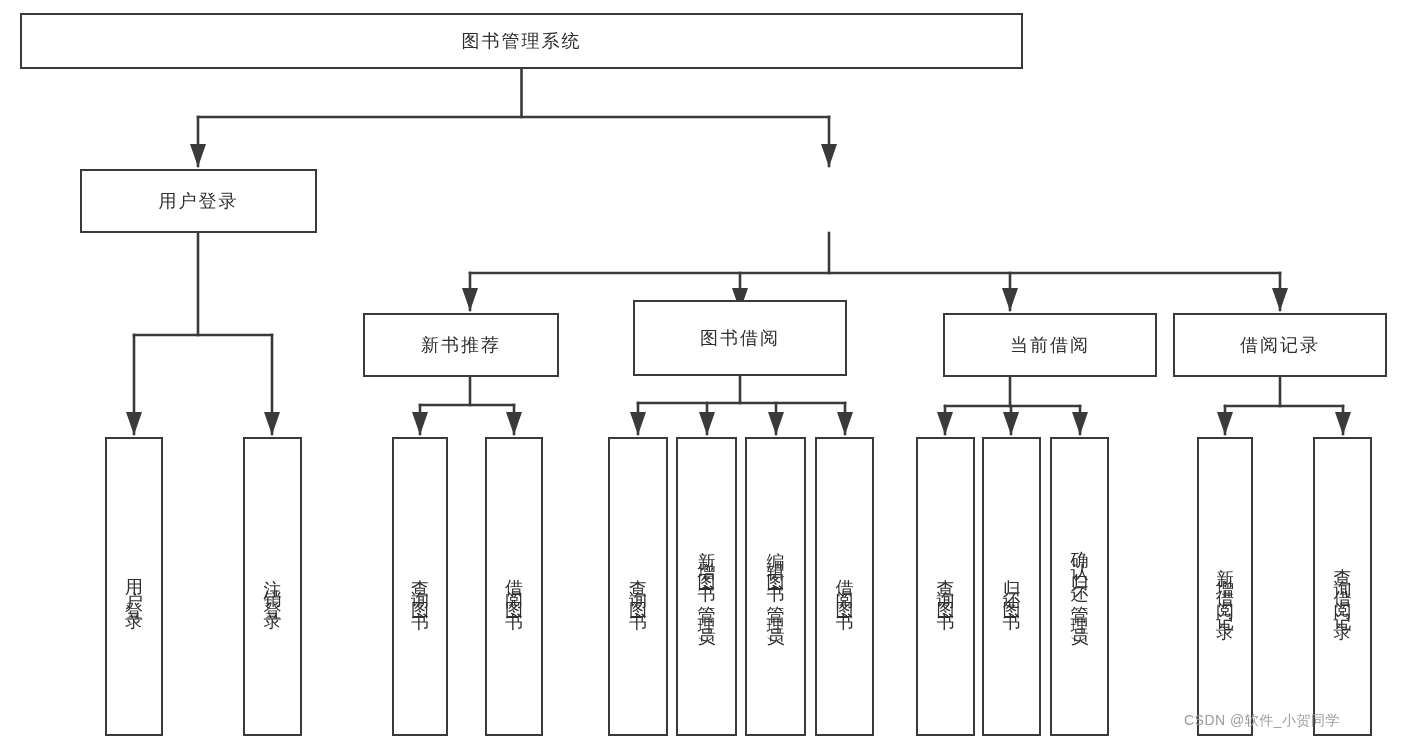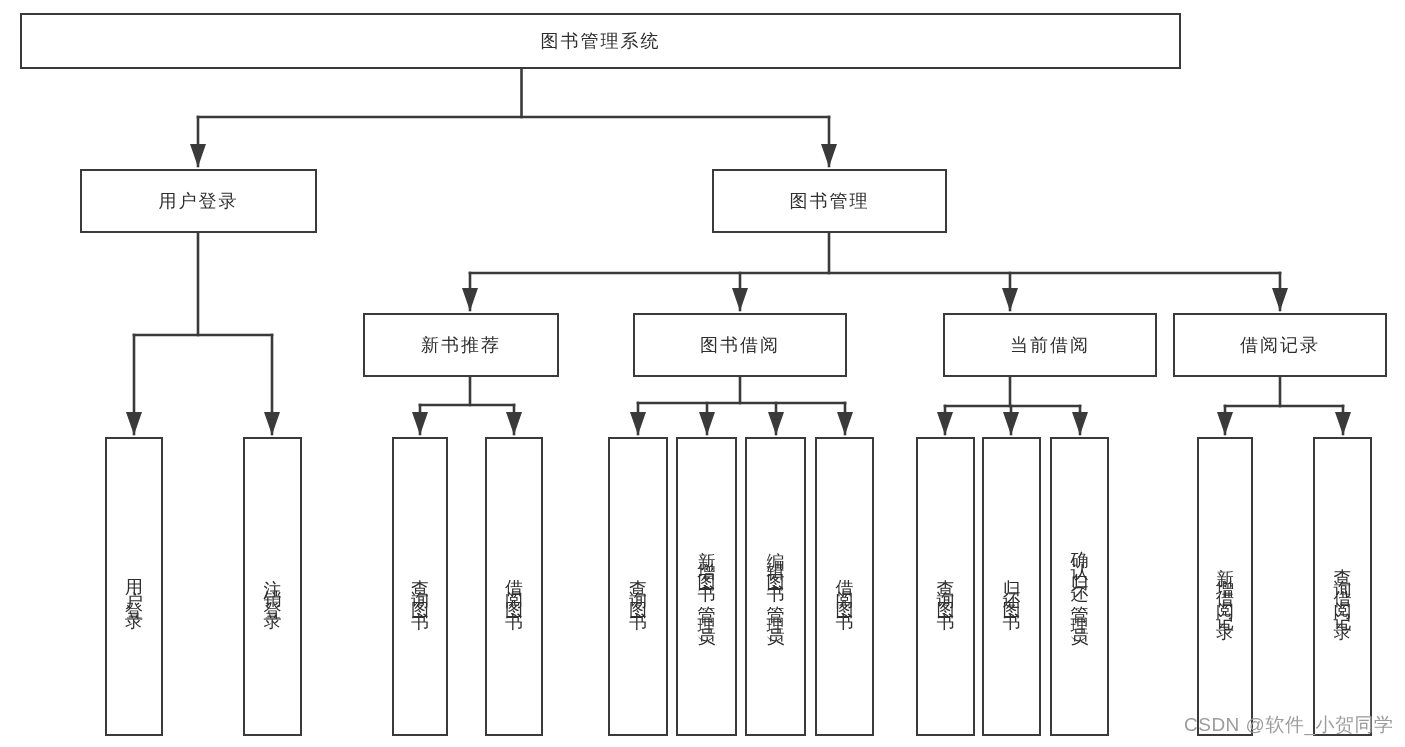--- a/index.html
+++ b/index.html
@@ -49,21 +49,21 @@
   .v-node {
     writing-mode: vertical-rl;
     text-orientation: mixed;
     letter-spacing: 11px;
     line-height: 1;
   }
   .watermark {
     position: absolute;
     left: 1184px;
     top: 712px;
-    font-size: 19px;
+    font-size: 14px;
     letter-spacing: 0.5px;
     color: var(--watermark);
     z-index: 3;
     white-space: nowrap;
   }
 </style>
 </head>
 <body>
 
 <div class="stage">
@@ -123,27 +123,26 @@
     </g>
 
     <g>
       <line x1="1280" y1="377" x2="1280" y2="406"></line>
       <line x1="1225" y1="406" x2="1343" y2="406"></line>
       <line x1="1225" y1="406" x2="1225" y2="434" marker-end="url(#arw)"></line>
       <line x1="1343" y1="406" x2="1343" y2="434" marker-end="url(#arw)"></line>
     </g>
   </svg>
 
-  <div class="node h-node" style="left:20px; top:13px; width:1161px; height:56px;">图书管理系统</div>
+  <div class="node h-node" style="left:20px; top:13px; width:1003px; height:56px;">图书管理系统</div>
 
   <div class="node h-node" style="left:80px; top:169px; width:237px; height:64px;">用户登录</div>
-  <div class="node h-node" style="left:712px; top:169px; width:235px; height:64px;">图书管理</div>
 
   <div class="node h-node" style="left:363px; top:313px; width:196px; height:64px;">新书推荐</div>
-  <div class="node h-node" style="left:633px; top:313px; width:214px; height:64px;">图书借阅</div>
+  <div class="node h-node" style="left:633px; top:300px; width:214px; height:76px;">图书借阅</div>
   <div class="node h-node" style="left:903px; top:313px; width:214px; height:64px;margin-left:40px;">当前借阅</div>
   <div class="node h-node" style="left:1173px; top:313px; width:214px; height:64px;">借阅记录</div>
 
   <div class="node v-node" style="left:105px; top:437px; width:58px; height:299px;">用户登录</div>
   <div class="node v-node" style="left:243px; top:437px; width:59px; height:299px;">注销登录</div>
 
   <div class="node v-node" style="left:392px; top:437px; width:56px; height:299px;">查询图书</div>
   <div class="node v-node" style="left:485px; top:437px; width:58px; height:299px;">借阅图书</div>
 
   <div class="node v-node" style="left:608px; top:437px; width:60px; height:299px;">查询图书</div>

